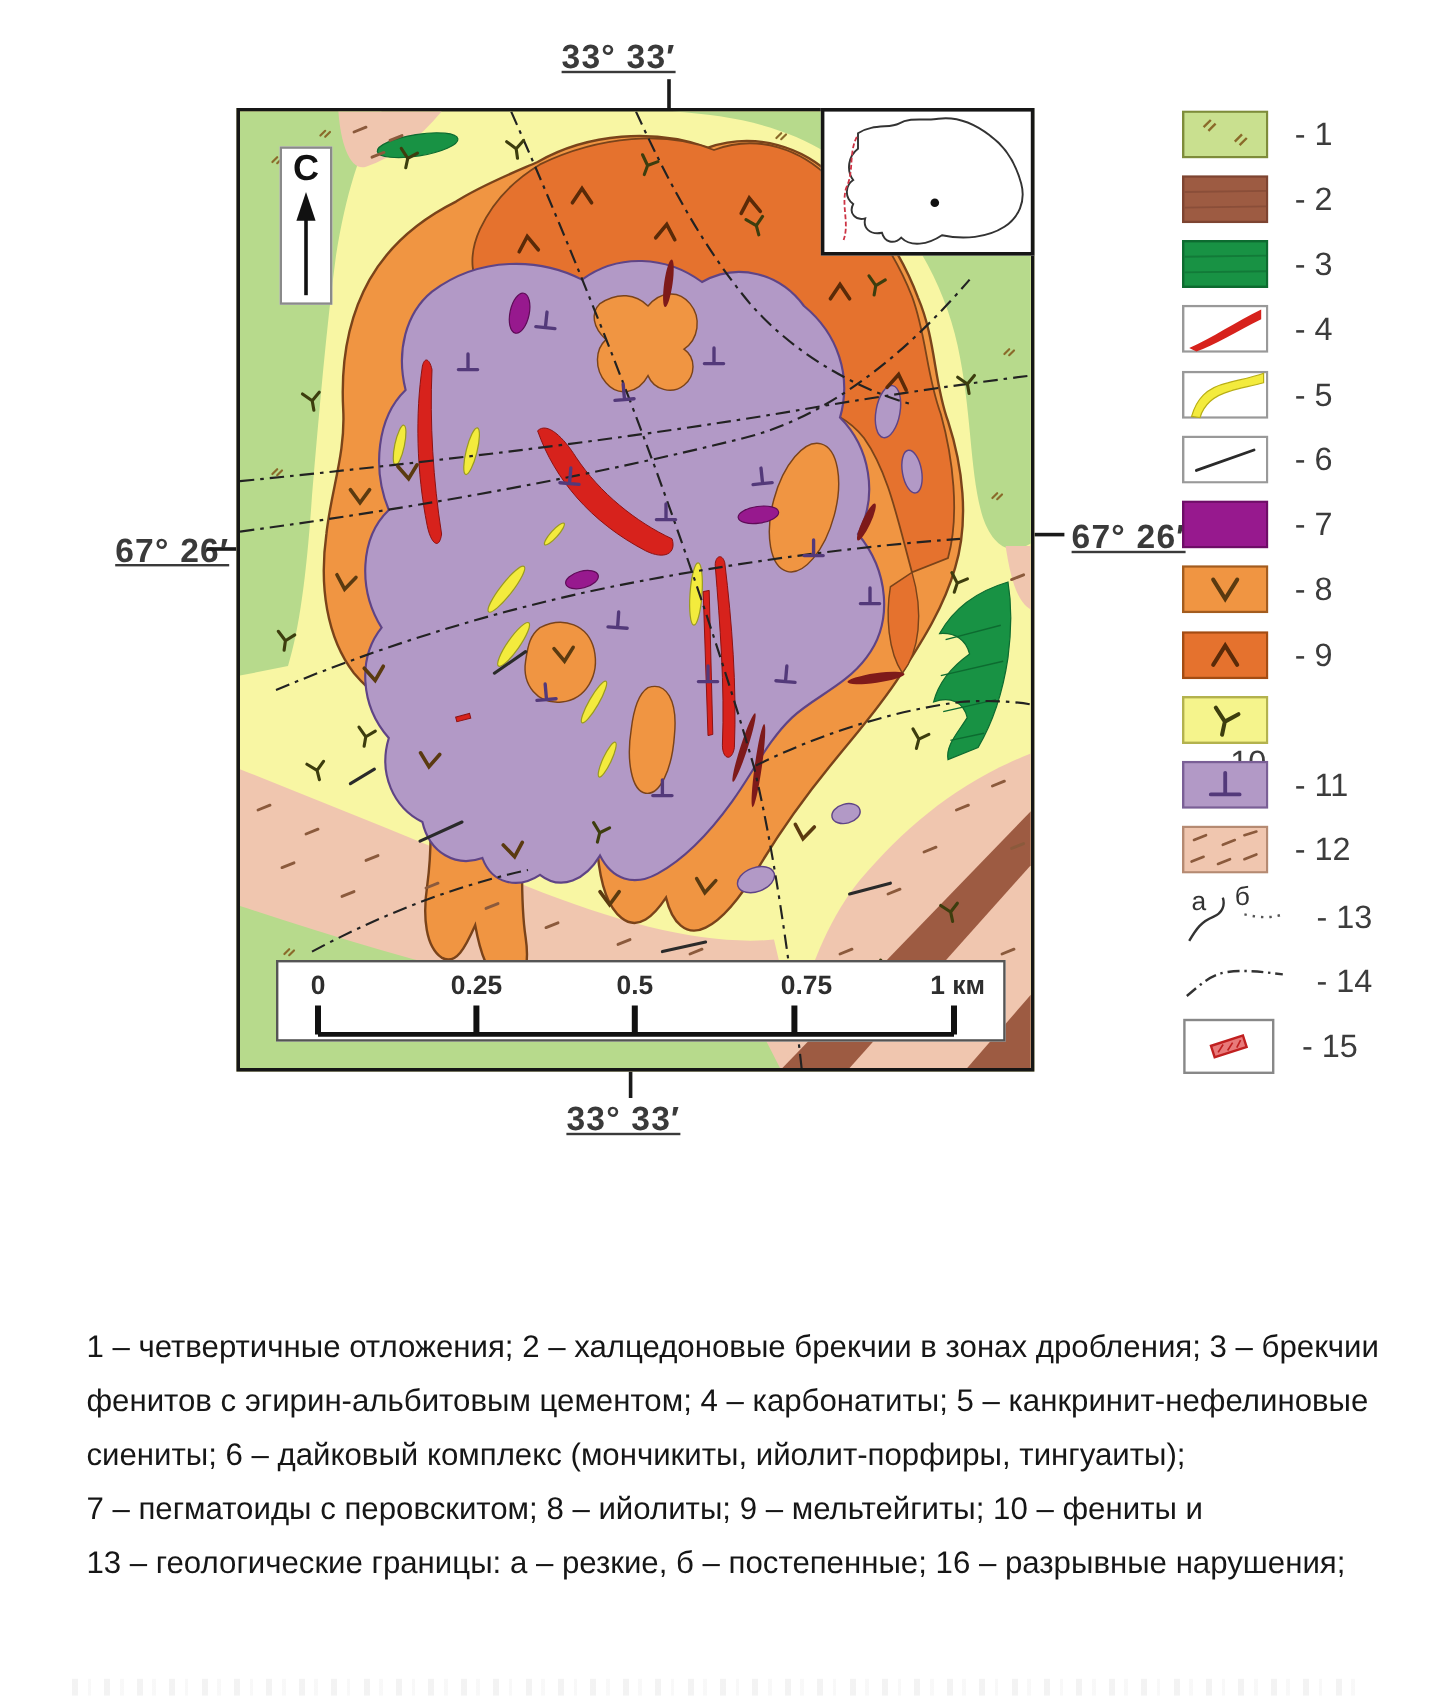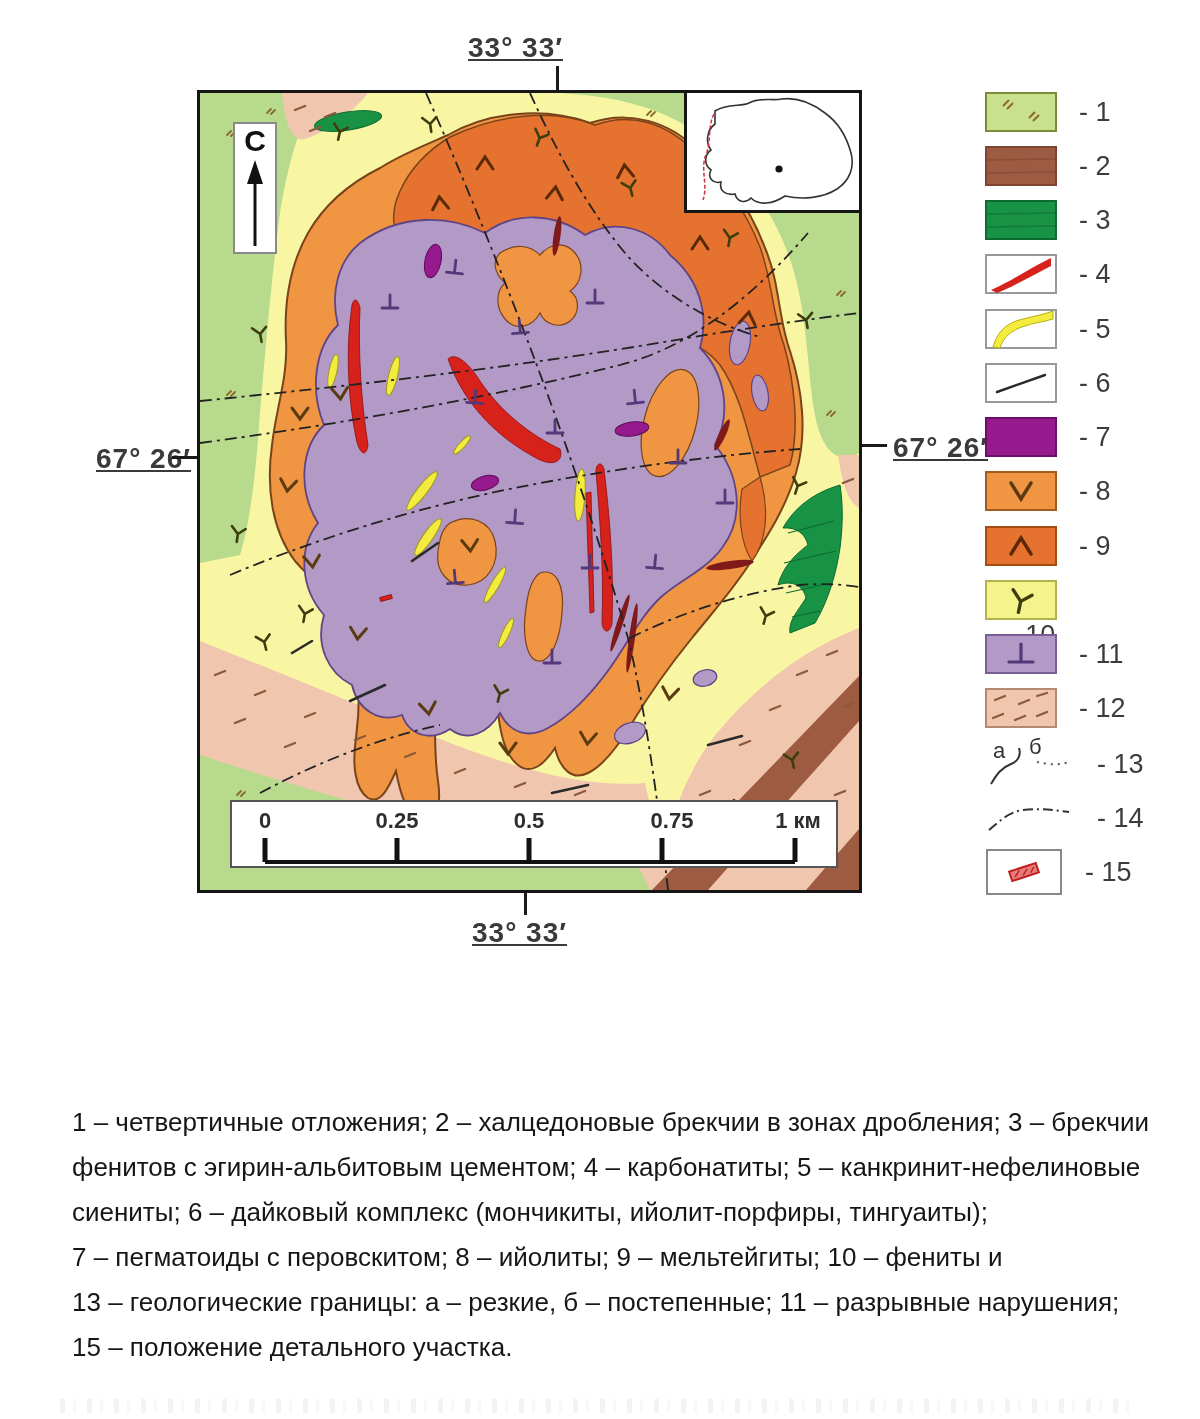--- a/index.html
+++ b/index.html
@@ -441,19 +441,18 @@
     </svg>
     <span class="lg-num">- 15</span>
   </div>
 
 
   <div class="abs descr">
     <div>1 – четвертичные отложения; 2 – халцедоновые брекчии в зонах дробления; 3 – брекчии</div>
     <div>фенитов с эгирин-альбитовым цементом; 4 – карбонатиты; 5 – канкринит-нефелиновые</div>
     <div>сиениты; 6 – дайковый комплекс (мончикиты, ийолит-порфиры, тингуаиты);</div>
     <div>7 – пегматоиды с перовскитом; 8 – ийолиты; 9 – мельтейгиты; 10 – фениты и</div>
-    <div>13 – геологические границы: а – резкие, б – постепенные; 11 – разрывные нарушения;</div>
-    <div>15 – положение детального участка.</div>
+    <div>13 – геологические границы: а – резкие, б – постепенные; 16 – разрывные нарушения;</div>
   </div>
 
   <div class="abs artifact"></div>
 
 </div>
 
 </body></html>

